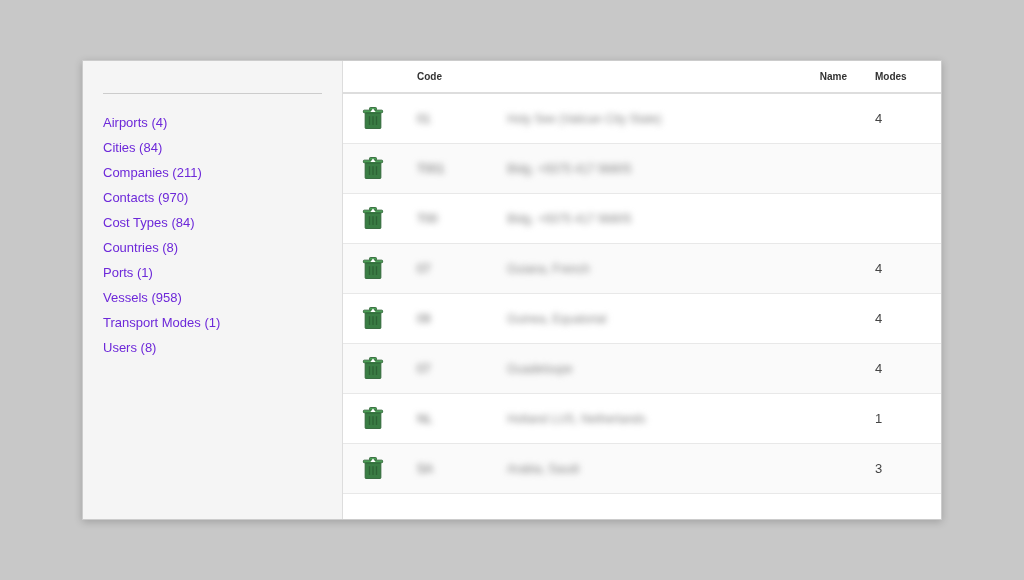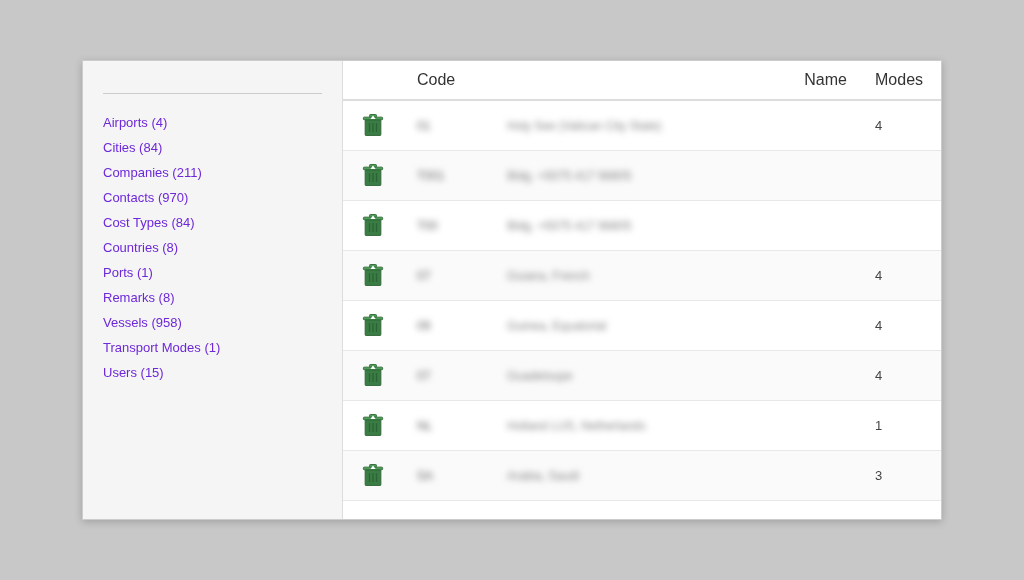--- a/index.html
+++ b/index.html
@@ -68,22 +68,22 @@
     }
 
     thead tr {
       background: #fff;
       border-bottom: 2px solid #ddd;
     }
 
     thead th {
       padding: 10px 14px;
       text-align: left;
-      font-weight: 400;
-      font-size: 16px;
+      font-weight: 700;
+      font-size: 10px;
       color: #333;
     }
 
     thead th:first-child {
       width: 50px;
     }
 
     thead th.col-code {
       width: 90px;
     }
@@ -148,24 +148,23 @@
   <div class="sidebar">
     <div class="sidebar-title"></div>
     <div id="sidebar-items-container">
         <div class="sidebar-item">Airports (4)</div>
         <div class="sidebar-item">Cities (84)</div>
         <div class="sidebar-item">Companies (211)</div>
         <div class="sidebar-item">Contacts (970)</div>
         <div class="sidebar-item">Cost Types (84)</div>
         <div class="sidebar-item">Countries (8)</div>
         <div class="sidebar-item">Ports (1)</div>
-        <div class="sidebar-item">Remarks (8)</div>
         <div class="sidebar-item">Vessels (958)</div>
         <div class="sidebar-item">Transport Modes (1)</div>
-        <div class="sidebar-item">Users (15)</div>
+        <div class="sidebar-item">Users (8)</div>
       </div>
   </div>
 
   <div class="table-area">
     <table>
       <thead>
         <tr>
           <th></th>
           <th class="col-code">Code</th>
           <th class="col-name">Name</th>

